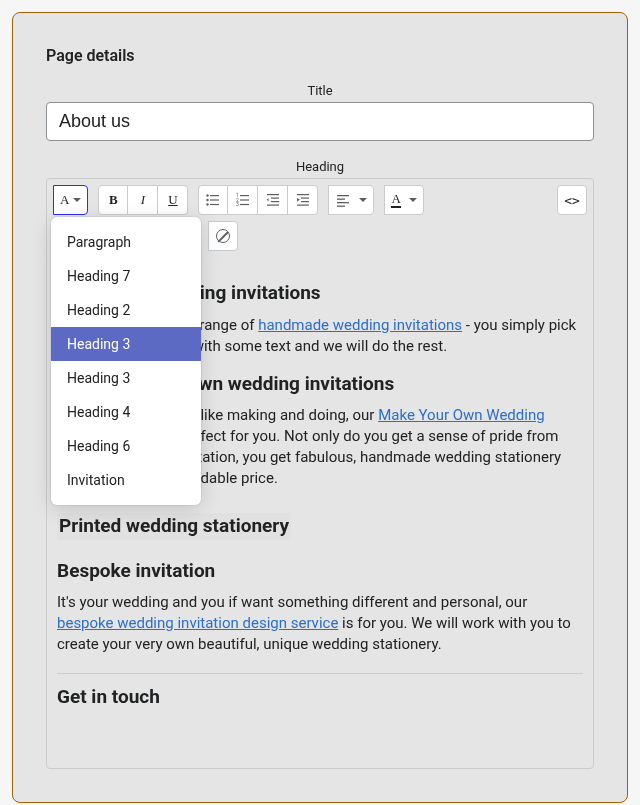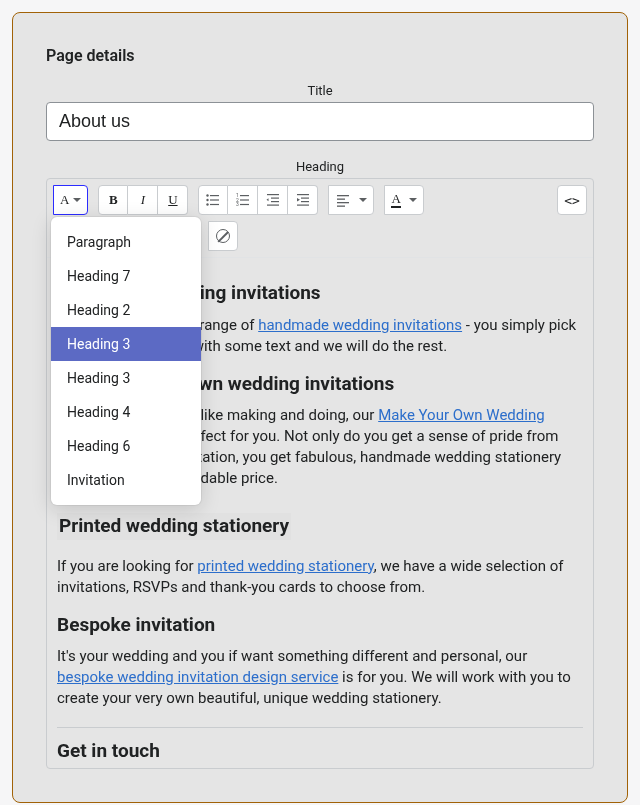--- a/index.html
+++ b/index.html
@@ -311,23 +311,20 @@
     <div class="content-area">
       <h3>Handmade wedding invitations</h3>
       <p>
         <span>We have a wonderful range of </span><a href="#">handmade wedding invitations</a><span> - you simply pick a design, provide us with some text and we will do the rest.</span>
       </p>
       <h3>DIY, make your own wedding invitations</h3>
       <p>
         <span>For those of you who like making and doing, our </span><a href="#">Make Your Own Wedding Invitation</a><span> range is perfect for you. Not only do you get a sense of pride from making your own invitation, you get fabulous, handmade wedding stationery for an extremely affordable price.</span>
       </p>
       <h3 class="highlight">Printed wedding stationery</h3>
-      <p>
-        <span>If you are looking for </span><a href="#">printed wedding stationery</a><span>, we have a wide selection of invitations, RSVPs and thank-you cards to choose from.</span>
-      </p>
       <h3>Bespoke invitation</h3>
       <p>
         <span>It's your wedding and you if want something different and personal, our </span><a href="#">bespoke wedding invitation design service</a><span> is for you. We will work with you to create your very own beautiful, unique wedding stationery.</span>
       </p>
       <hr>
       <h3>Get in touch</h3>
     </div>
   </div>
 </div>
 

